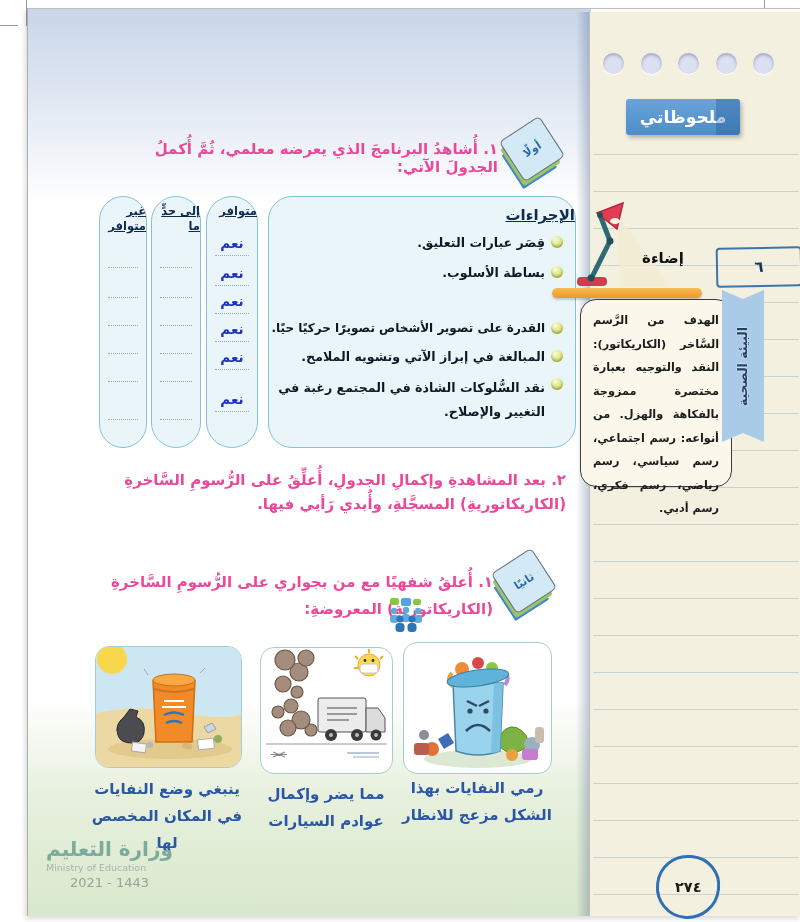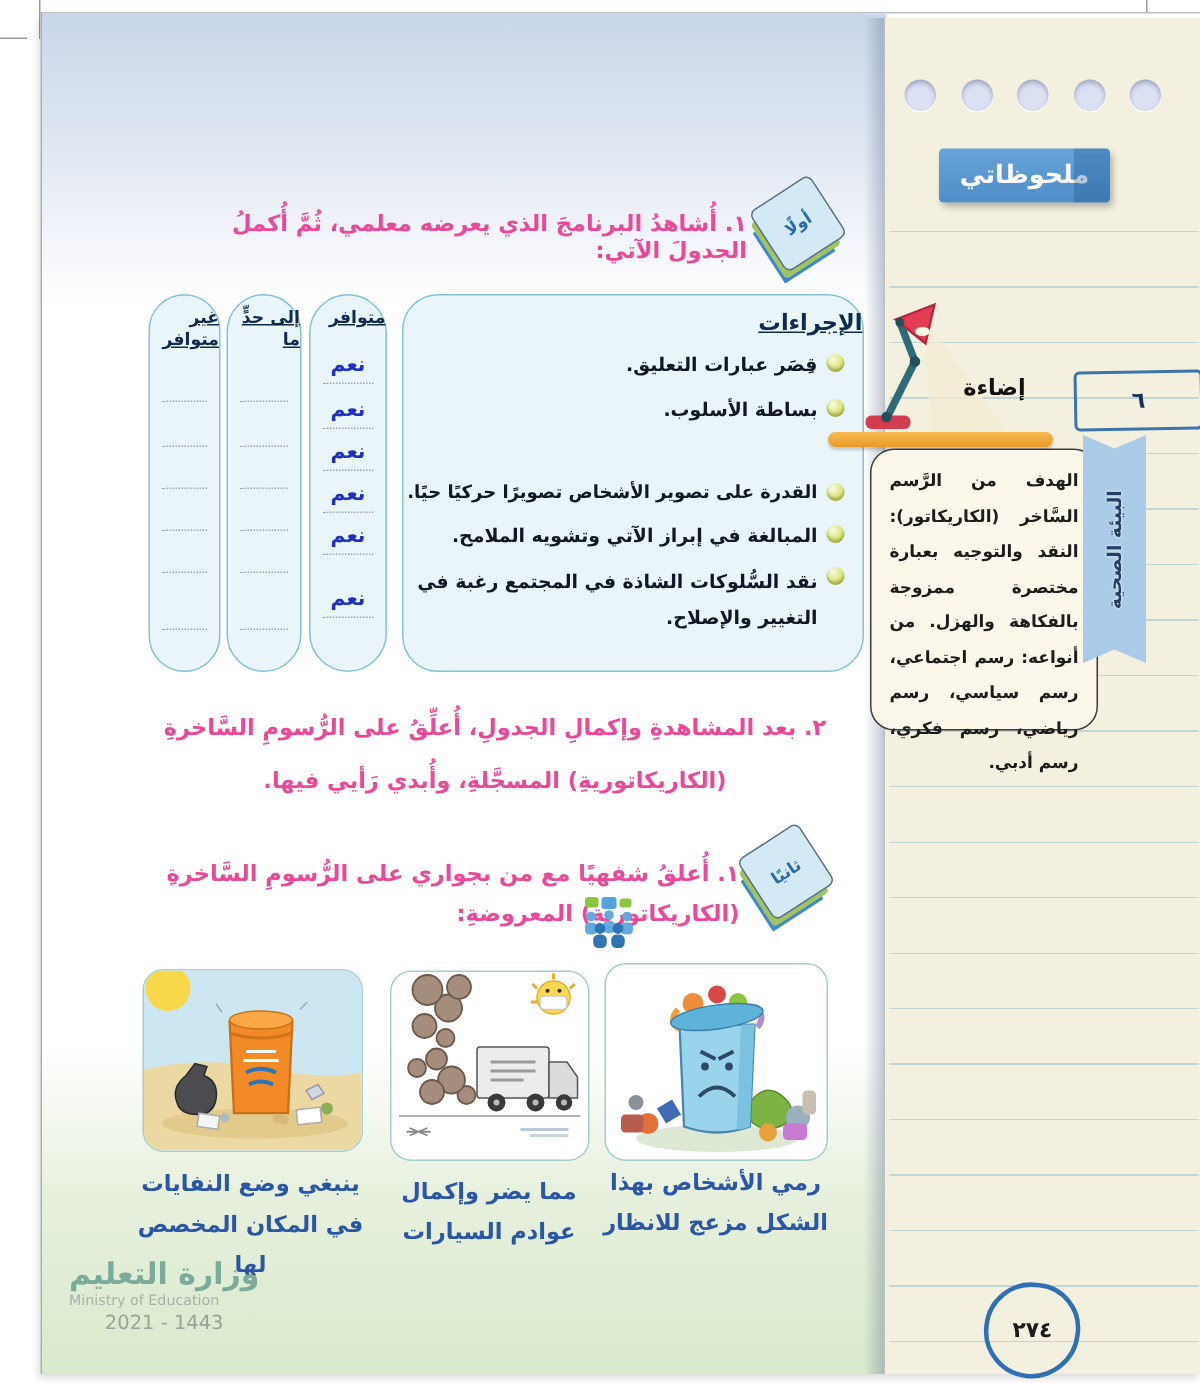--- a/index.html
+++ b/index.html
@@ -56,21 +56,21 @@
   
   .book{position:absolute;width:46px;height:46px;background:#d3e9f6;border:1.5px solid #5c6f80;
         border-radius:5px;transform:rotate(-33deg);display:flex;align-items:center;justify-content:center;
         box-shadow:-5px 5px 0 -2px #9ec463,-9px 9px 0 -4px #3f87cf;}
   .book span{color:#2a6aa8;font-size:11px;font-weight:bold;}
   .book1{left:480px;top:116px;}
   .book2{left:472px;top:548px;}
   
   .instr{position:absolute;direction:rtl;text-align:right;font-weight:bold;color:#ec4899;margin:0;}
   .instr1{left:70px;width:400px;top:131px;font-size:15px;}
-  .item2{left:66px;width:472px;top:459px;font-size:15px;line-height:35px;text-align:center;}
+  .item2{left:66px;width:472px;top:459px;font-size:15px;line-height:24px;}
   .instr2{left:63px;width:402px;top:560px;font-size:15px;line-height:27px;}
   .people{position:absolute;left:358px;top:589px;width:40px;height:34px;}
   
   .pill{position:absolute;top:187px;height:252px;background:#eaf5f9;border:1.6px solid #84c2d4;box-sizing:border-box;}
   .pill-proc{left:240px;width:308px;border-radius:24px;}
   .pill-ans{border-radius:26px;}
   .pill-avail{left:178px;width:52px;}
   .pill-some{left:123px;width:50px;}
   .pill-not{left:71px;width:48px;}
   .pill-head{direction:rtl;text-align:right;font-weight:bold;color:#0e2a4e;text-decoration:underline;}
@@ -296,21 +296,21 @@
         <rect x="36" y="96" width="14" height="9" fill="#f4f4f4" stroke="#aaa" transform="rotate(8 43 100)"></rect>
         <circle cx="54" cy="98" r="3" fill="#b0b8c0"></circle>
         <rect x="86" y="96" width="10" height="6" rx="2" fill="#d8b878" transform="rotate(12 91 99)"></rect>
         <path d="M108 80 l8 -4 4 6 -8 4z" fill="#cfd8de" stroke="#99a"></path>
         <circle cx="122" cy="92" r="4" fill="#8fae5a"></circle>
         <path d="M52 28 l-4 -6 M104 26 l5 -5" stroke="#9ab"></path>
       </svg>
     </figure>
 
     <div class="cap cap-right">
-      <div>رمي الأشخاص بهذا</div>
+      <div>رمي النفايات بهذا</div>
       <div>الشكل مزعج للانظار</div>
     </div>
     <div class="cap cap-mid">
       <div>مما يضر وإكمال</div>
       <div>عوادم السيارات</div>
     </div>
     <div class="cap cap-left">
       <div>ينبغي وضع النفايات</div>
       <div>في المكان المخصص لها</div>
     </div>

